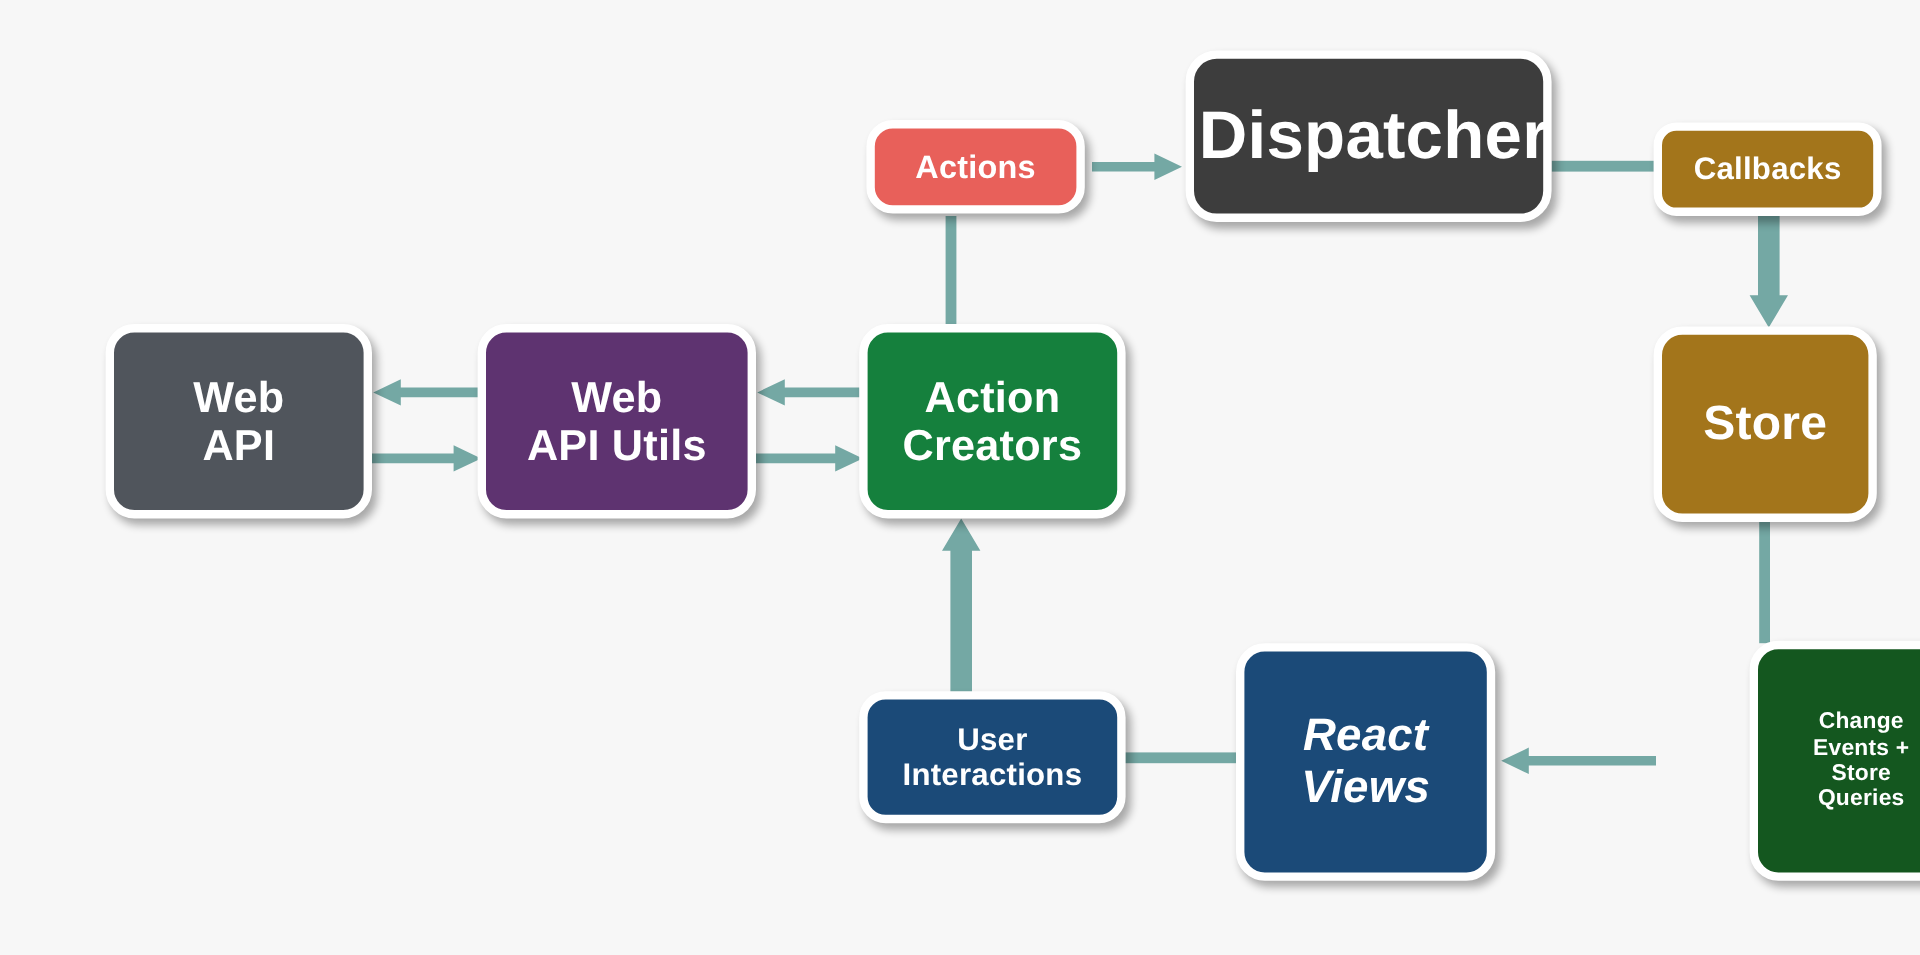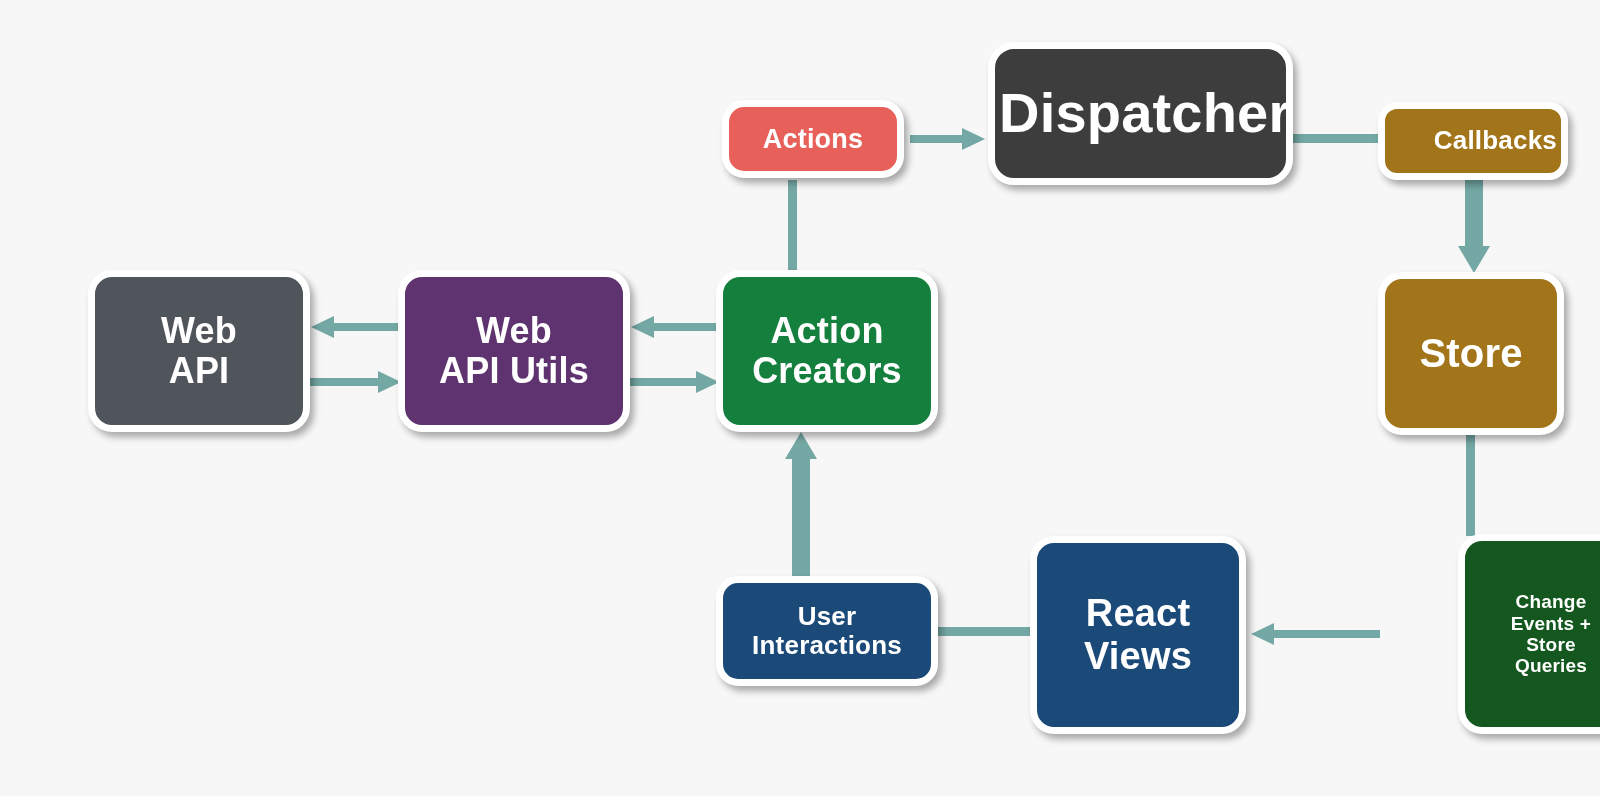--- a/index.html
+++ b/index.html
@@ -40,21 +40,21 @@
     white-space: pre-line;
     font-weight: bold;
   }
 
   
   #node-actions        { left: 678px;  top: 100px; width: 182px; height: 78px;  border-radius: 22px; font-size: 27px; }
   #node-dispatcher     { left: 944px;  top: 42px;  width: 305px; height: 143px; border-radius: 26px; font-size: 56px; }
   #node-callbacks      { left: 1334px; top: 102px; width: 190px; height: 78px;  border-radius: 19px; font-size: 26px; }
   #node-store          { left: 1334px; top: 272px; width: 186px; height: 163px; border-radius: 24px; font-size: 40px; }
   #node-change-events  { left: 1414px; top: 534px; width: 186px; height: 200px; border-radius: 24px; font-size: 19px; }
-  #node-react-views    { left: 986px;  top: 536px; width: 216px; height: 198px; border-radius: 24px; font-size: 38px; }
+  #node-react-views    { left: 986px;  top: 536px; width: 216px; height: 198px; border-radius: 24px; font-size: 38px; font-style: italic; }
   #node-user-inter     { left: 672px;  top: 576px; width: 222px; height: 110px; border-radius: 22px; font-size: 26px; }
   #node-action-creators{ left: 672px;  top: 270px; width: 222px; height: 162px; border-radius: 24px; font-size: 36px; }
   #node-web-api-utils  { left: 354px;  top: 270px; width: 232px; height: 162px; border-radius: 24px; font-size: 36px; }
   #node-web-api        { left: 44px;   top: 270px; width: 222px; height: 162px; border-radius: 24px; font-size: 36px; }
 
   
   .conn { position: absolute; z-index: 1; }
   .conn svg { display: block; overflow: visible; }
 </style>
 </head>
@@ -135,21 +135,21 @@
   </div>
 
   <div class="node" id="node-actions" style="background: rgb(232, 96, 90); border-color: rgb(255, 255, 255);">
     <span class="label">Actions</span>
   </div>
 
   <div class="node" id="node-dispatcher" style="background: rgb(61, 61, 61); border-color: rgb(255, 255, 255);">
     <span class="label">Dispatcher</span>
   </div>
 
-  <div class="node" id="node-callbacks" style="background: rgb(163, 117, 27); border-color: rgb(255, 255, 255); text-align: right;">
+  <div class="node" id="node-callbacks" style="background: rgb(163, 117, 27); border-color: rgb(255, 255, 255);">
     <span class="label">Callbacks</span>
   </div>
 
   <div class="node" id="node-store" style="background: rgb(163, 117, 27); border-color: rgb(255, 255, 255);">
     <span class="label">Store</span>
   </div>
 
   <div class="node" id="node-change-events" style="background: rgb(20, 87, 31); border-color: rgb(255, 255, 255);">
     <span class="label">Change
 Events +

